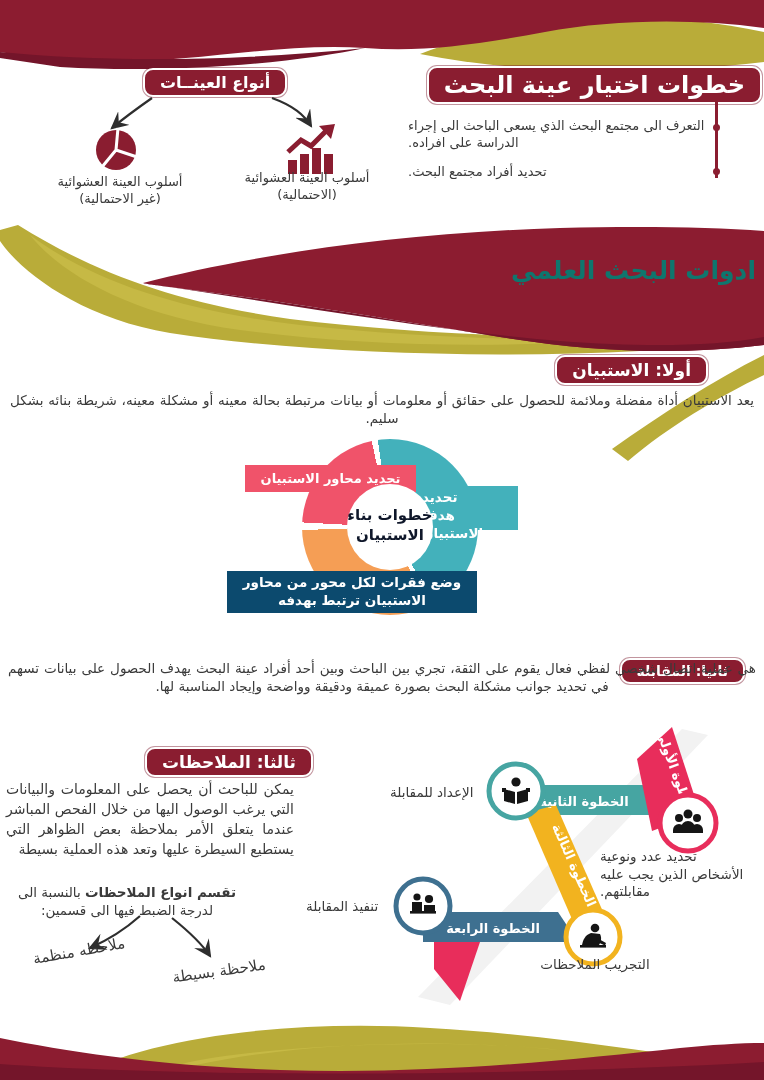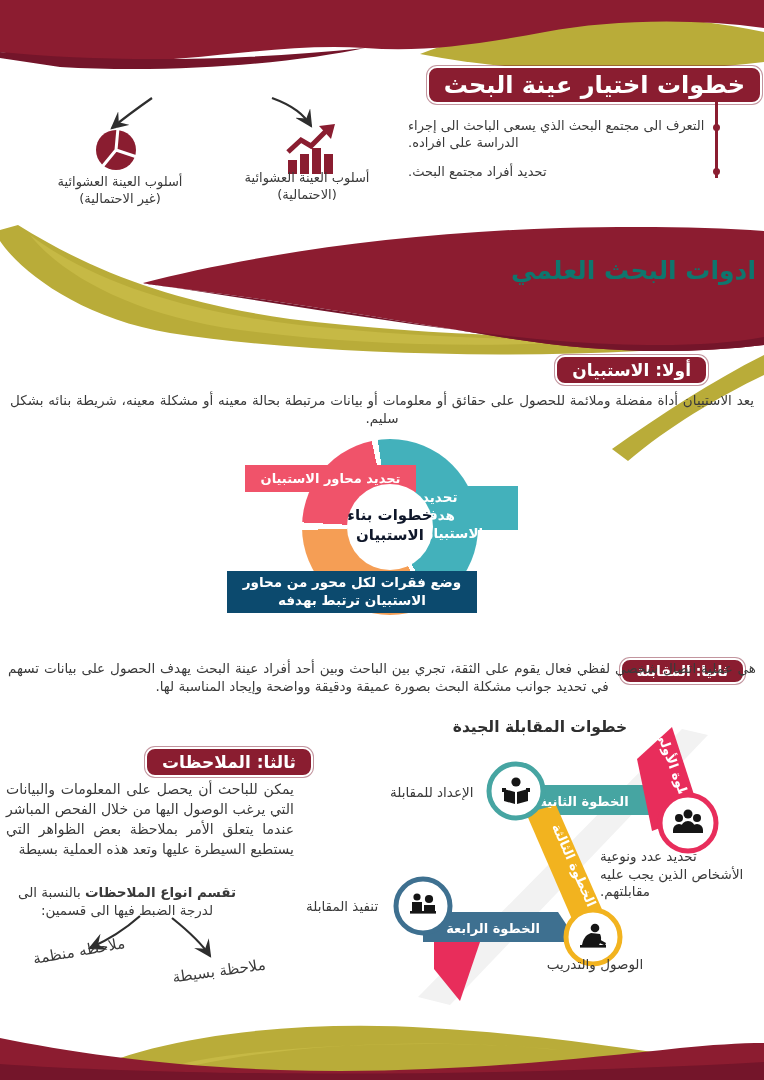--- a/index.html
+++ b/index.html
@@ -34,20 +34,23 @@
 
   <div class="abs pill" style="right:2px;top:66px;font-size:24px;">
     <span>خطوات اختيار عينة البحث</span>
   </div>
   <div class="abs" style="right:46px;top:100px;width:3px;height:78px;background:#8a1d30;"></div>
   <div class="dot" style="right:44px;top:124px;"></div>
   <div class="dot" style="right:44px;top:168px;"></div>
   <div class="abs txt right" style="right:56px;top:118px;width:300px;font-size:13px;">التعرف الى مجتمع البحث الذي يسعى الباحث الى إجراء الدراسة على افراده.</div>
   <div class="abs txt right" style="right:56px;top:164px;width:300px;font-size:13px;">تحديد أفراد مجتمع البحث.</div>
 
+  <div class="abs pill" style="left:143px;top:68px;font-size:16px;">
+    <span>أنواع العينــات</span>
+  </div>
 
   <svg class="abs" style="left:80px;top:90px" width="250" height="48" viewBox="0 0 250 48">
     <defs>
       <marker id="ah1" markerWidth="9" markerHeight="8" refX="7" refY="4" orient="auto">
         <path d="M0,0 L8,4 L0,8 L3,4 Z" fill="#2e2e2e"></path>
       </marker>
     </defs>
     <path d="M72,8 C52,22 44,28 32,38" fill="none" stroke="#2e2e2e" stroke-width="2.2" marker-end="url(#ah1)"></path>
     <path d="M192,8 C214,16 224,25 231,36" fill="none" stroke="#2e2e2e" stroke-width="2.2" marker-end="url(#ah1)"></path>
   </svg>
@@ -126,21 +129,20 @@
       <marker id="ah2" markerWidth="9" markerHeight="8" refX="7" refY="4" orient="auto">
         <path d="M0,0 L8,4 L0,8 L3,4 Z" fill="#2e2e2e"></path>
       </marker>
     </defs>
     <path d="M80,4 C62,20 48,28 30,36" fill="none" stroke="#2e2e2e" stroke-width="2.2" marker-end="url(#ah2)"></path>
     <path d="M112,6 C132,22 142,32 150,44" fill="none" stroke="#2e2e2e" stroke-width="2.2" marker-end="url(#ah2)"></path>
   </svg>
   <div class="abs center tilt-l" style="left:20px;top:942px;width:118px;font-size:15px;">ملاحظه منظمة</div>
   <div class="abs center tilt-r" style="left:163px;top:962px;width:112px;font-size:15px;">ملاحظة بسيطة</div>
 
-  <div class="abs center bold" style="left:440px;top:718px;width:200px;font-size:15.5px;color:#2f2f2f;">خطوات المقابلة الجيدة</div>
 
   <svg class="abs" style="left:300px;top:715px" width="464" height="290" viewBox="0 0 464 290">
 
     <polygon points="382,14 408,20 150,290 118,282" fill="#f2f2f2"></polygon>
 
     <polygon points="216,70 352,70 372,100 216,100" fill="#46a5a2"></polygon>
     <polygon points="123,197 258,197 278,227 123,227" fill="#3e7090"></polygon>
     <polygon points="226,98 256,90 308,208 278,218" fill="#f2b31f"></polygon>
     <polygon points="337,44 372,12 400,98 352,116" fill="#e82d5b"></polygon>
     <polygon points="134,227 180,227 160,286 134,254" fill="#e82d5b"></polygon>
@@ -180,21 +182,21 @@
       <circle cx="-6" cy="-9" r="3.6"></circle>
         <path d="M-11,-4 h10 v9 h-10 z"></path>
       <circle cx="6" cy="-7" r="4.1"></circle>
         <path d="M1,-1 h11 v6 h-11 z"></path>
       <rect x="-13" y="5" width="26" height="2.6"></rect>
     </g>
   </svg>
 
   <div class="abs txt right" style="left:600px;top:848px;width:146px;font-size:13.5px;">تحديد عدد ونوعية الأشخاص الذين يجب عليه مقابلتهم.</div>
   <div class="abs txt right" style="left:390px;top:784px;width:98px;font-size:13.5px;">الإعداد للمقابلة</div>
-  <div class="abs txt center" style="left:536px;top:956px;width:118px;font-size:13.5px;">الوصول والتدريب</div>
+  <div class="abs txt center" style="left:536px;top:956px;width:118px;font-size:13.5px;">التجريب الملاحظات</div>
   <div class="abs txt right" style="left:306px;top:898px;width:90px;font-size:13.5px;">تنفيذ المقابلة</div>
 
   <svg class="abs" style="left:0;top:1000px" width="764" height="80" viewBox="0 0 764 80">
     <path d="M70,80 C150,34 300,20 430,28 C540,34 650,52 764,68 L764,80 Z" fill="#b9ac39"></path>
     <path d="M140,80 C250,44 420,36 560,50 C470,40 300,42 200,60 C165,67 148,74 140,80 Z" fill="#c6b945"></path>
     <path d="M0,38 C70,52 160,66 280,70 C430,75 570,60 680,48 C710,45 740,43 764,43 L764,80 H0 Z" fill="#8c1c30"></path>
     <path d="M0,64 C200,78 520,76 764,62 L764,80 H0 Z" fill="#74152a"></path>
   </svg>
 
 </div>

